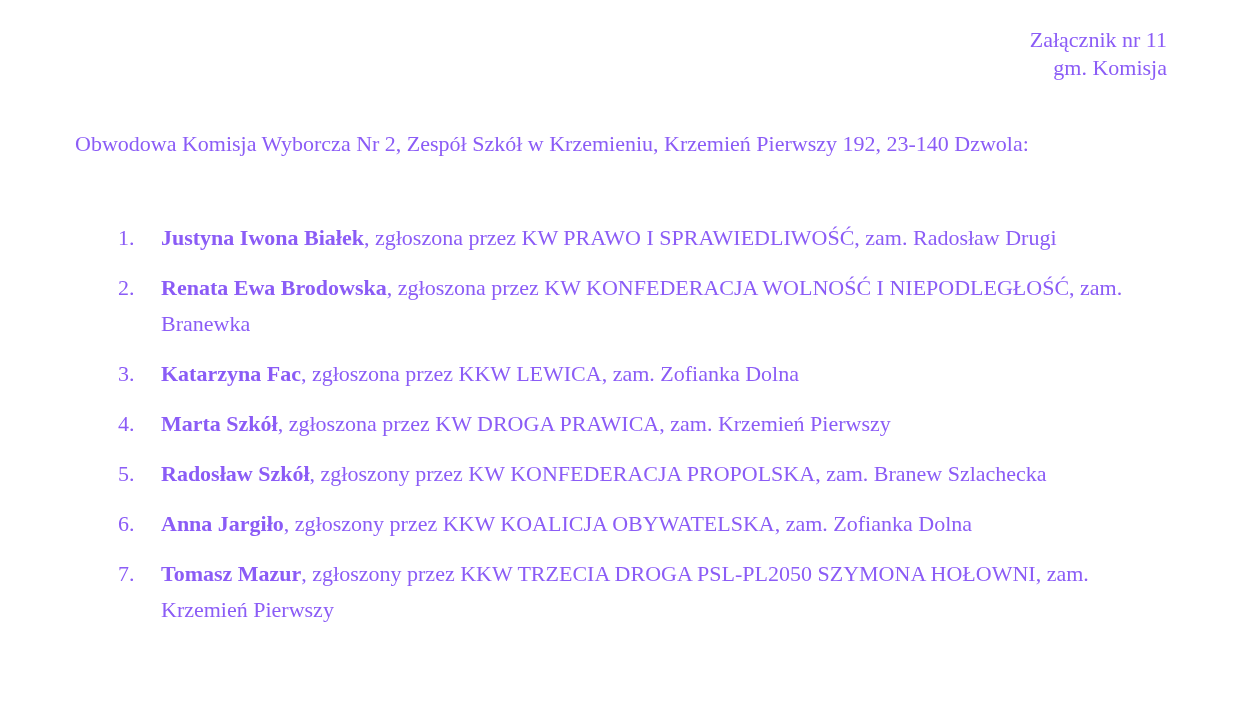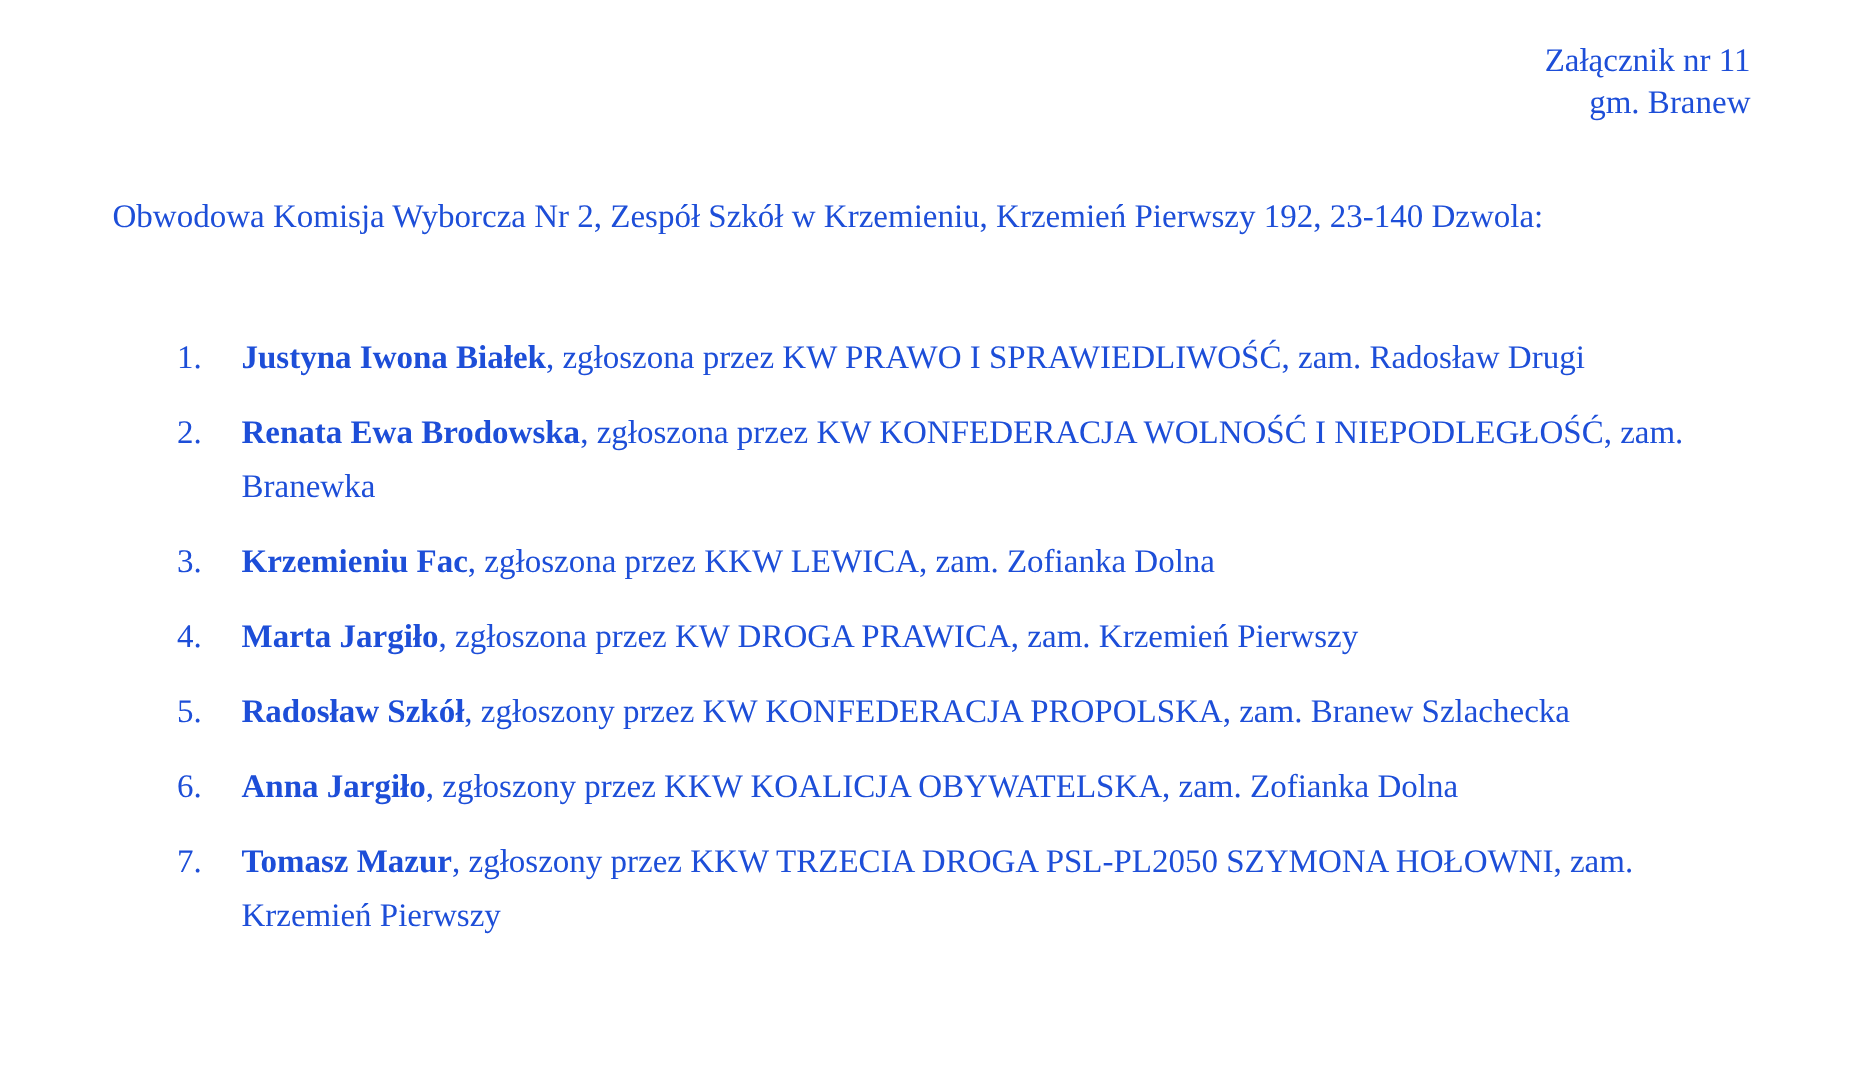--- a/index.html
+++ b/index.html
@@ -2,21 +2,21 @@
 <html><head>
 <meta charset="utf-8">
 <style>
   * { margin: 0; padding: 0; box-sizing: border-box; }
   html, body { background: #ffffff; }
   .page {
     position: relative;
     width: 1243px;
     height: 722px;
     background: #ffffff;
-    color: #1d4ed8;
+    color: #8b5cf6;
     font-family: "Liberation Serif", "DejaVu Serif", serif;
     font-size: 22px;
     overflow: hidden;
   }
   .annex {
     padding: 26px 76px 0 0;
     text-align: right;
     line-height: 28px;
   }
   .doc-header {
@@ -40,41 +40,41 @@
   .member .body { flex: 1; }
   .member .name { font-weight: bold; }
 </style>
 </head>
 <body>
 
 <div class="page">
 
   <div class="annex">
     <div>Załącznik nr 11</div>
-    <div>gm. Branew</div>
+    <div>gm. Komisja</div>
   </div>
 
   <div class="doc-header">Obwodowa Komisja Wyborcza Nr 2, Zespół Szkół w Krzemieniu, Krzemień Pierwszy 192, 23-140 Dzwola:</div>
 
   <ol class="member-list">
     <li class="member">
       <span class="num">1.</span>
       <span class="body"><span class="name">Justyna Iwona Białek</span><span>, zgłoszona przez KW PRAWO I SPRAWIEDLIWOŚĆ, zam. Radosław Drugi</span></span>
     </li>
     <li class="member">
       <span class="num">2.</span>
       <span class="body"><span class="name">Renata Ewa Brodowska</span><span>, zgłoszona przez KW KONFEDERACJA WOLNOŚĆ I NIEPODLEGŁOŚĆ, zam. Branewka</span></span>
     </li>
     <li class="member">
       <span class="num">3.</span>
-      <span class="body"><span class="name">Krzemieniu Fac</span><span>, zgłoszona przez KKW LEWICA, zam. Zofianka Dolna</span></span>
+      <span class="body"><span class="name">Katarzyna Fac</span><span>, zgłoszona przez KKW LEWICA, zam. Zofianka Dolna</span></span>
     </li>
     <li class="member">
       <span class="num">4.</span>
-      <span class="body"><span class="name">Marta Jargiło</span><span>, zgłoszona przez KW DROGA PRAWICA, zam. Krzemień Pierwszy</span></span>
+      <span class="body"><span class="name">Marta Szkół</span><span>, zgłoszona przez KW DROGA PRAWICA, zam. Krzemień Pierwszy</span></span>
     </li>
     <li class="member">
       <span class="num">5.</span>
       <span class="body"><span class="name">Radosław Szkół</span><span>, zgłoszony przez KW KONFEDERACJA PROPOLSKA, zam. Branew Szlachecka</span></span>
     </li>
     <li class="member">
       <span class="num">6.</span>
       <span class="body"><span class="name">Anna Jargiło</span><span>, zgłoszony przez KKW KOALICJA OBYWATELSKA, zam. Zofianka Dolna</span></span>
     </li>
     <li class="member">

